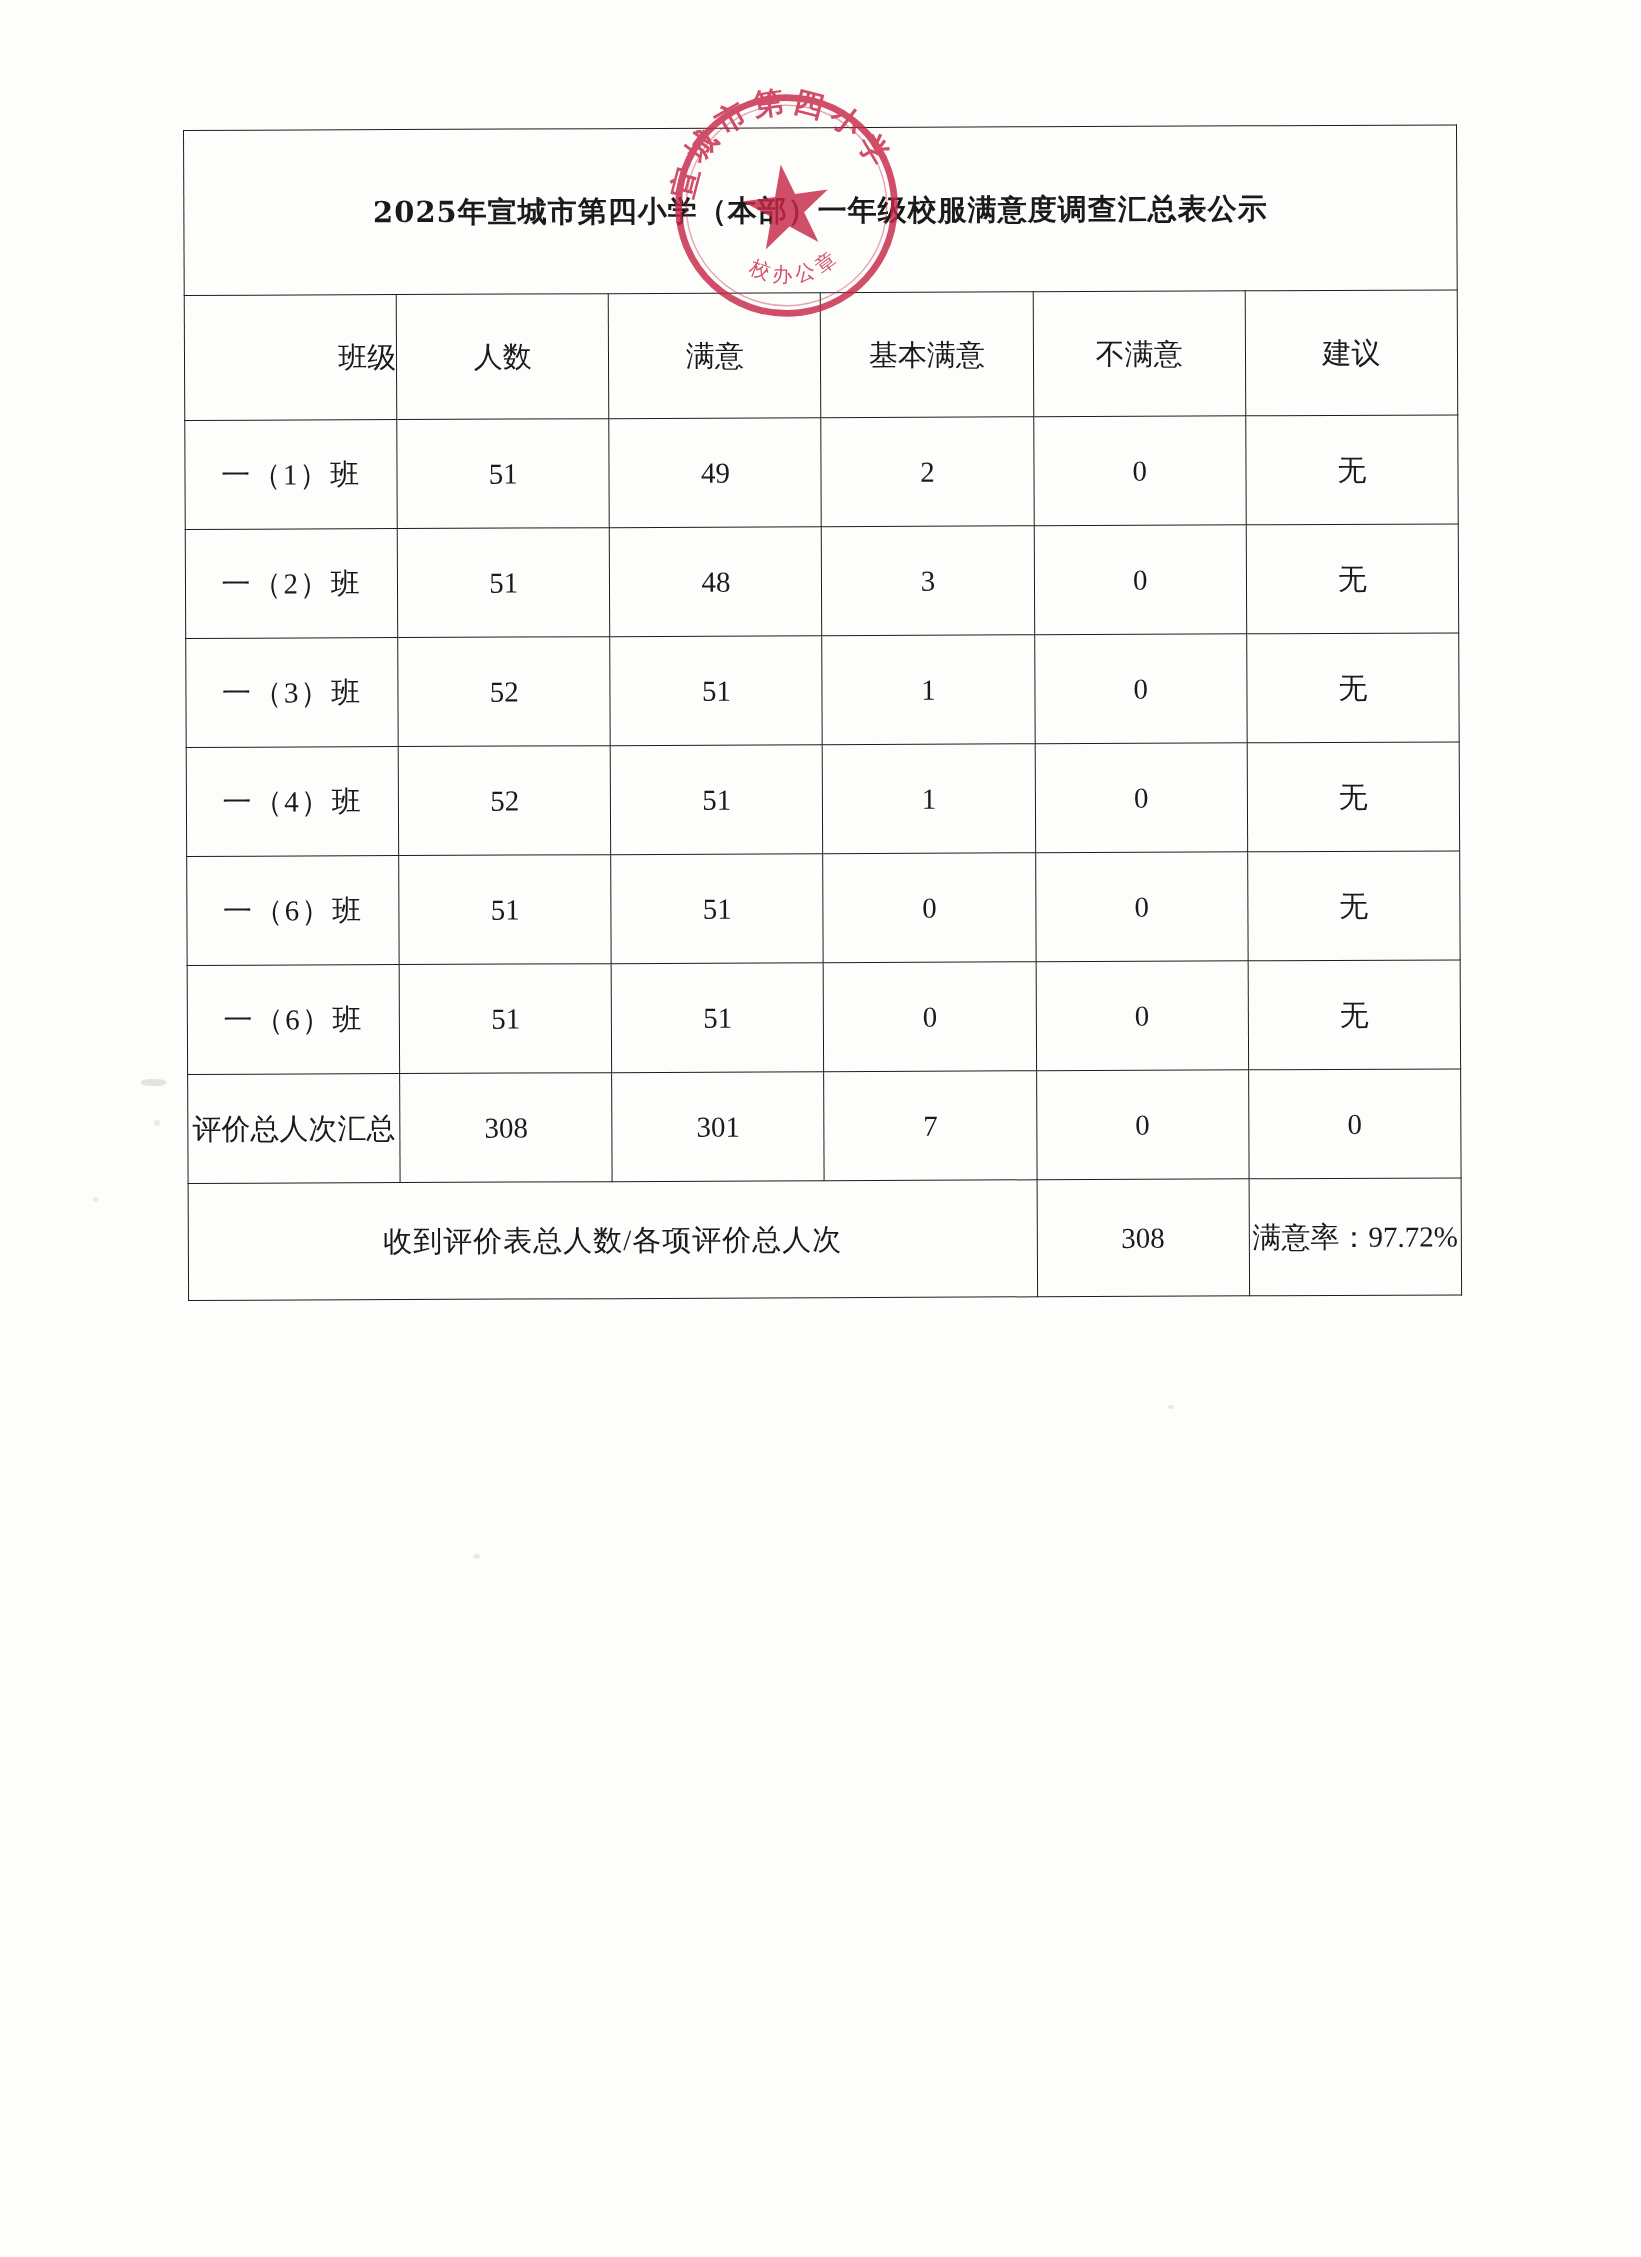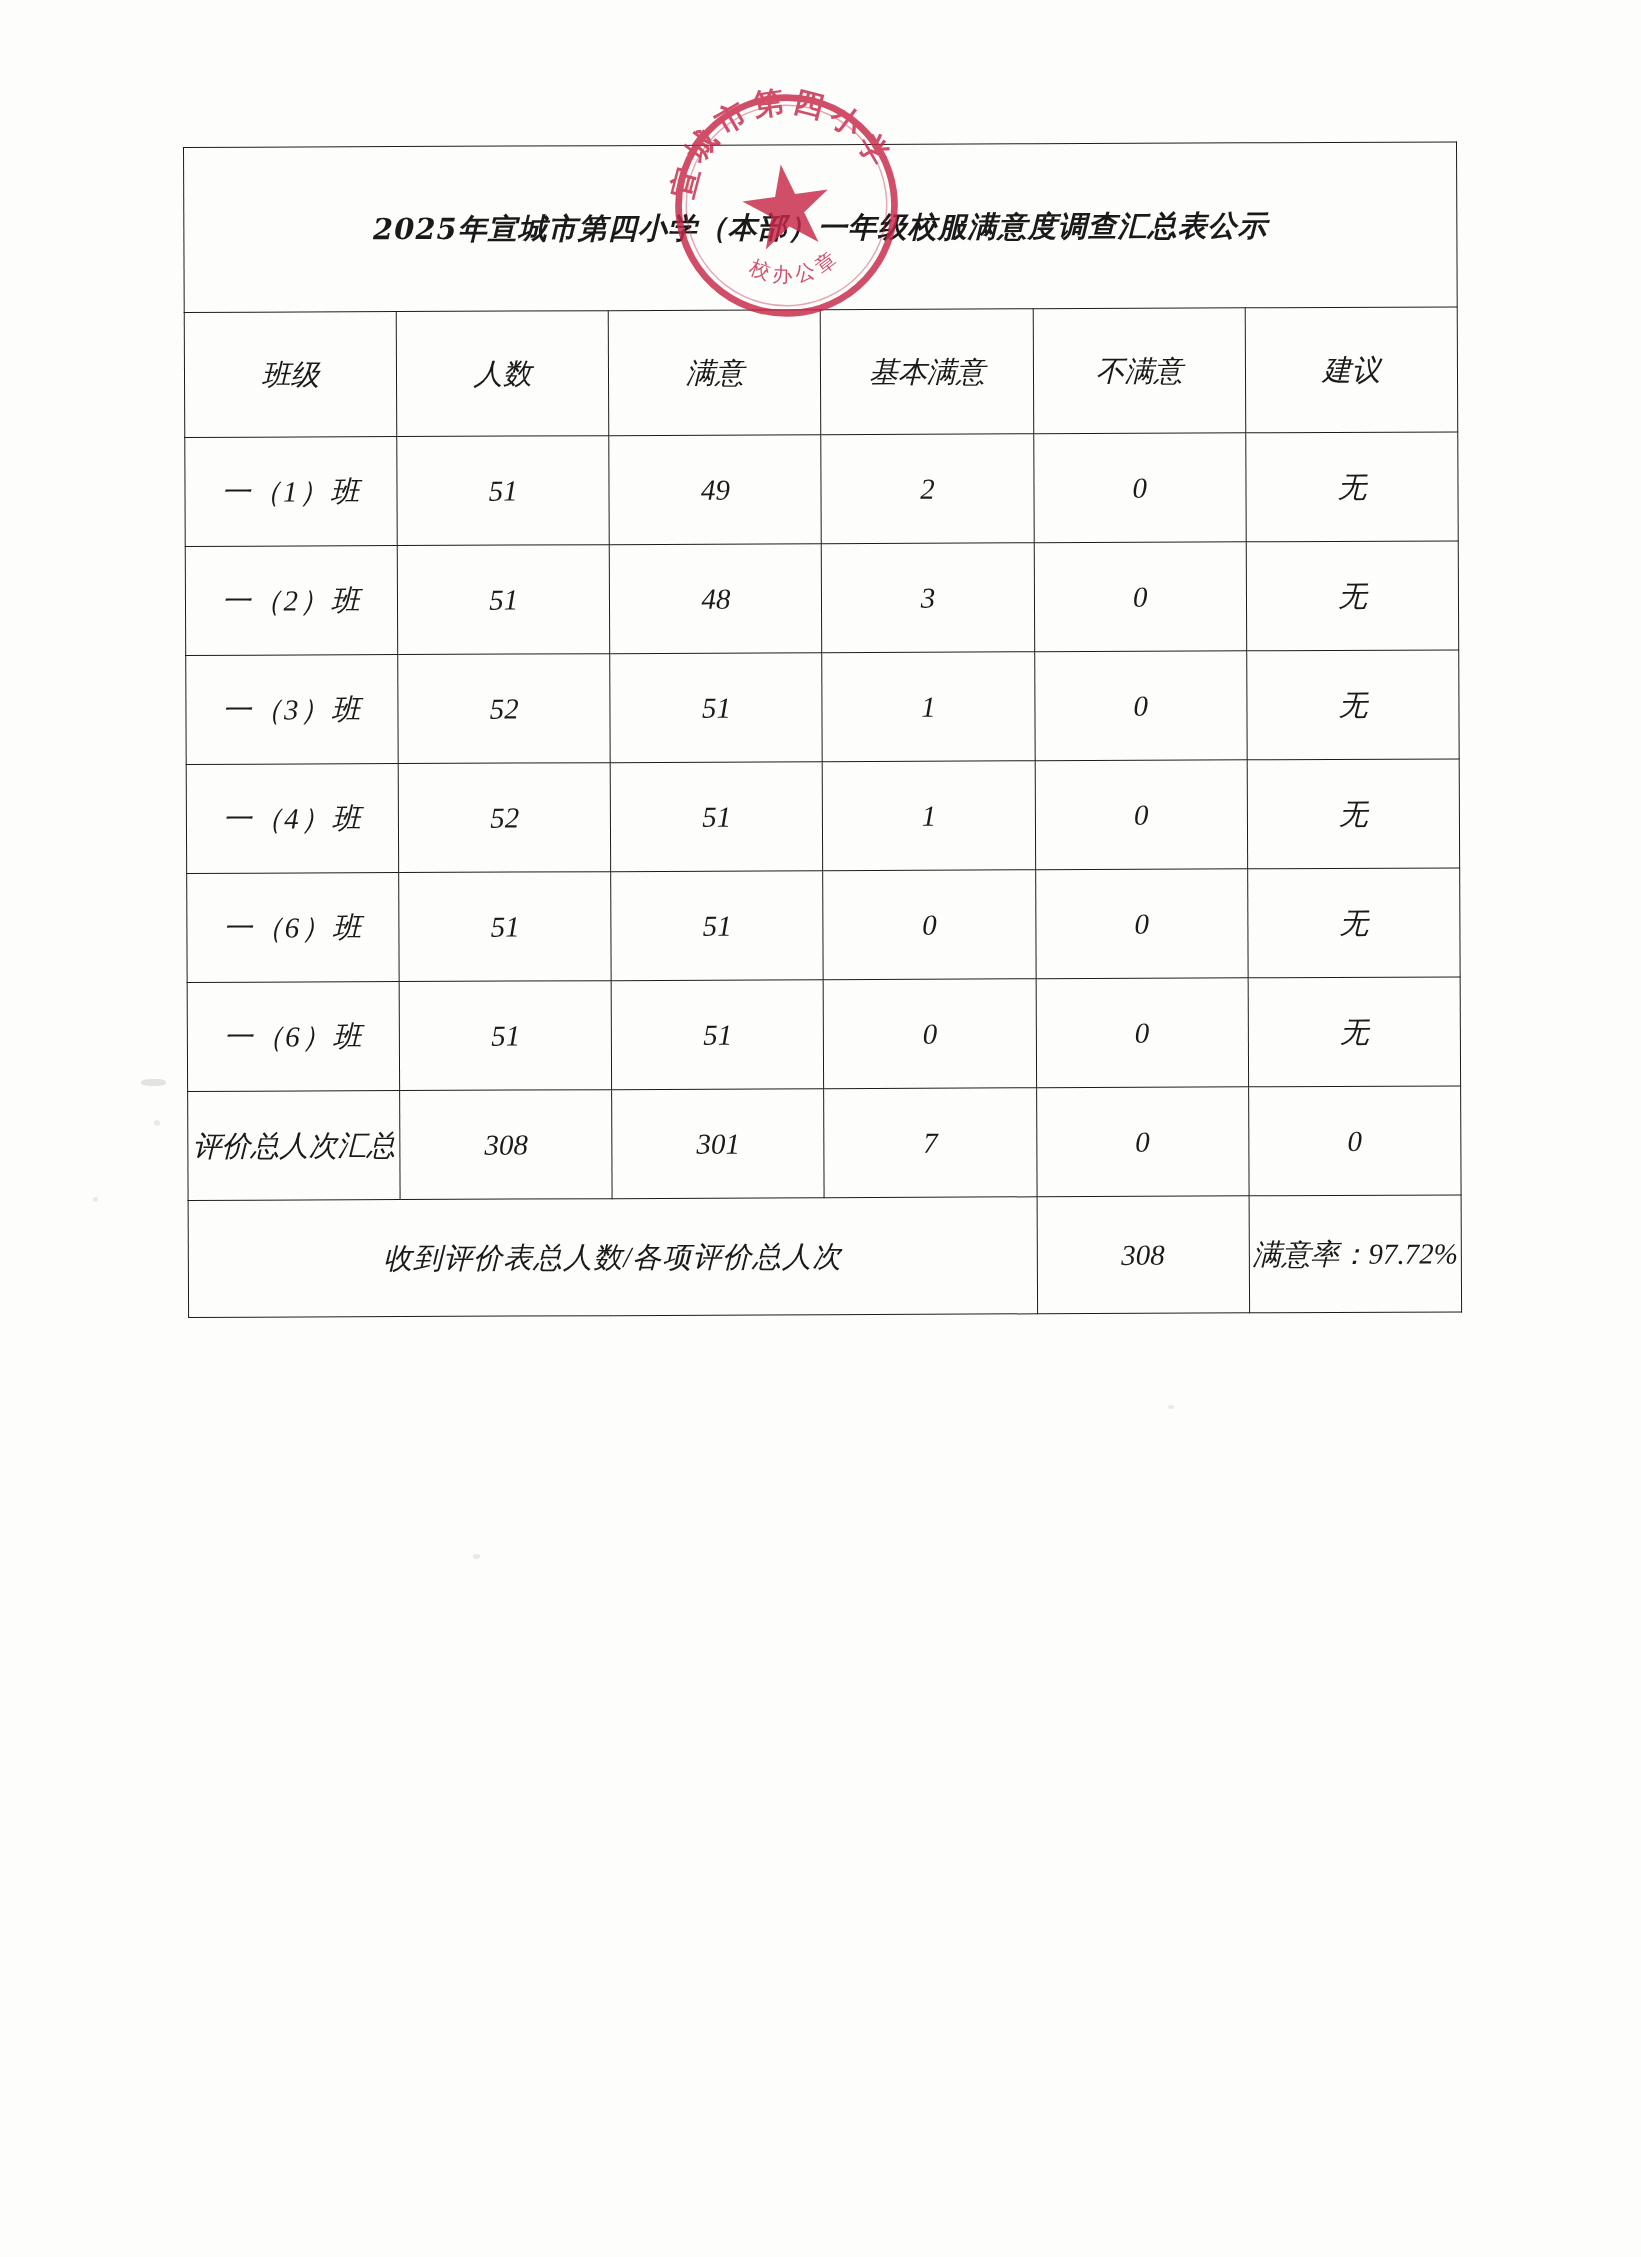--- a/index.html
+++ b/index.html
@@ -25,23 +25,22 @@
   .scan-speck {
     position: absolute;
     background: #d8d8d4;
     border-radius: 50%;
     opacity: .55;
   }
 
   .doc-wrap {
     position: absolute;
     left: 183px;
-    top: 147px;
+    top: 130px;
     width: 1274px;
-    font-style: italic;
   }
 
   table.main-table {
     width: 1274px;
     border-collapse: collapse;
     table-layout: fixed;
     transform: rotate(-0.25deg);
     transform-origin: top left;
   }
   table.main-table td {
@@ -125,21 +124,21 @@
 
 <div class="doc-wrap">
 
   <table class="main-table">
     <tbody>
       <tr>
         <td class="title-cell" colspan="6">2025年宣城市第四小学（本部）一年级校服满意度调查汇总表公示</td>
       </tr>
 
       <tr>
-        <td class="head-cell" style="width:237px;">班级</td>
+        <td class="head-cell" style="width:237px;text-align:right;">班级</td>
         <td class="head-cell" style="width:169px;margin-left:24px;">人数</td>
         <td class="head-cell" style="width:217px;">满意</td>
         <td class="head-cell" style="width:188px;">基本满意</td>
         <td class="head-cell" style="width:188px;">不满意</td>
         <td class="head-cell" style="width:275px;margin-left:36px;">建议</td>
       </tr>
 
       <tr>
         <td class="class-cell">一（1）班</td>
         <td>51</td>

